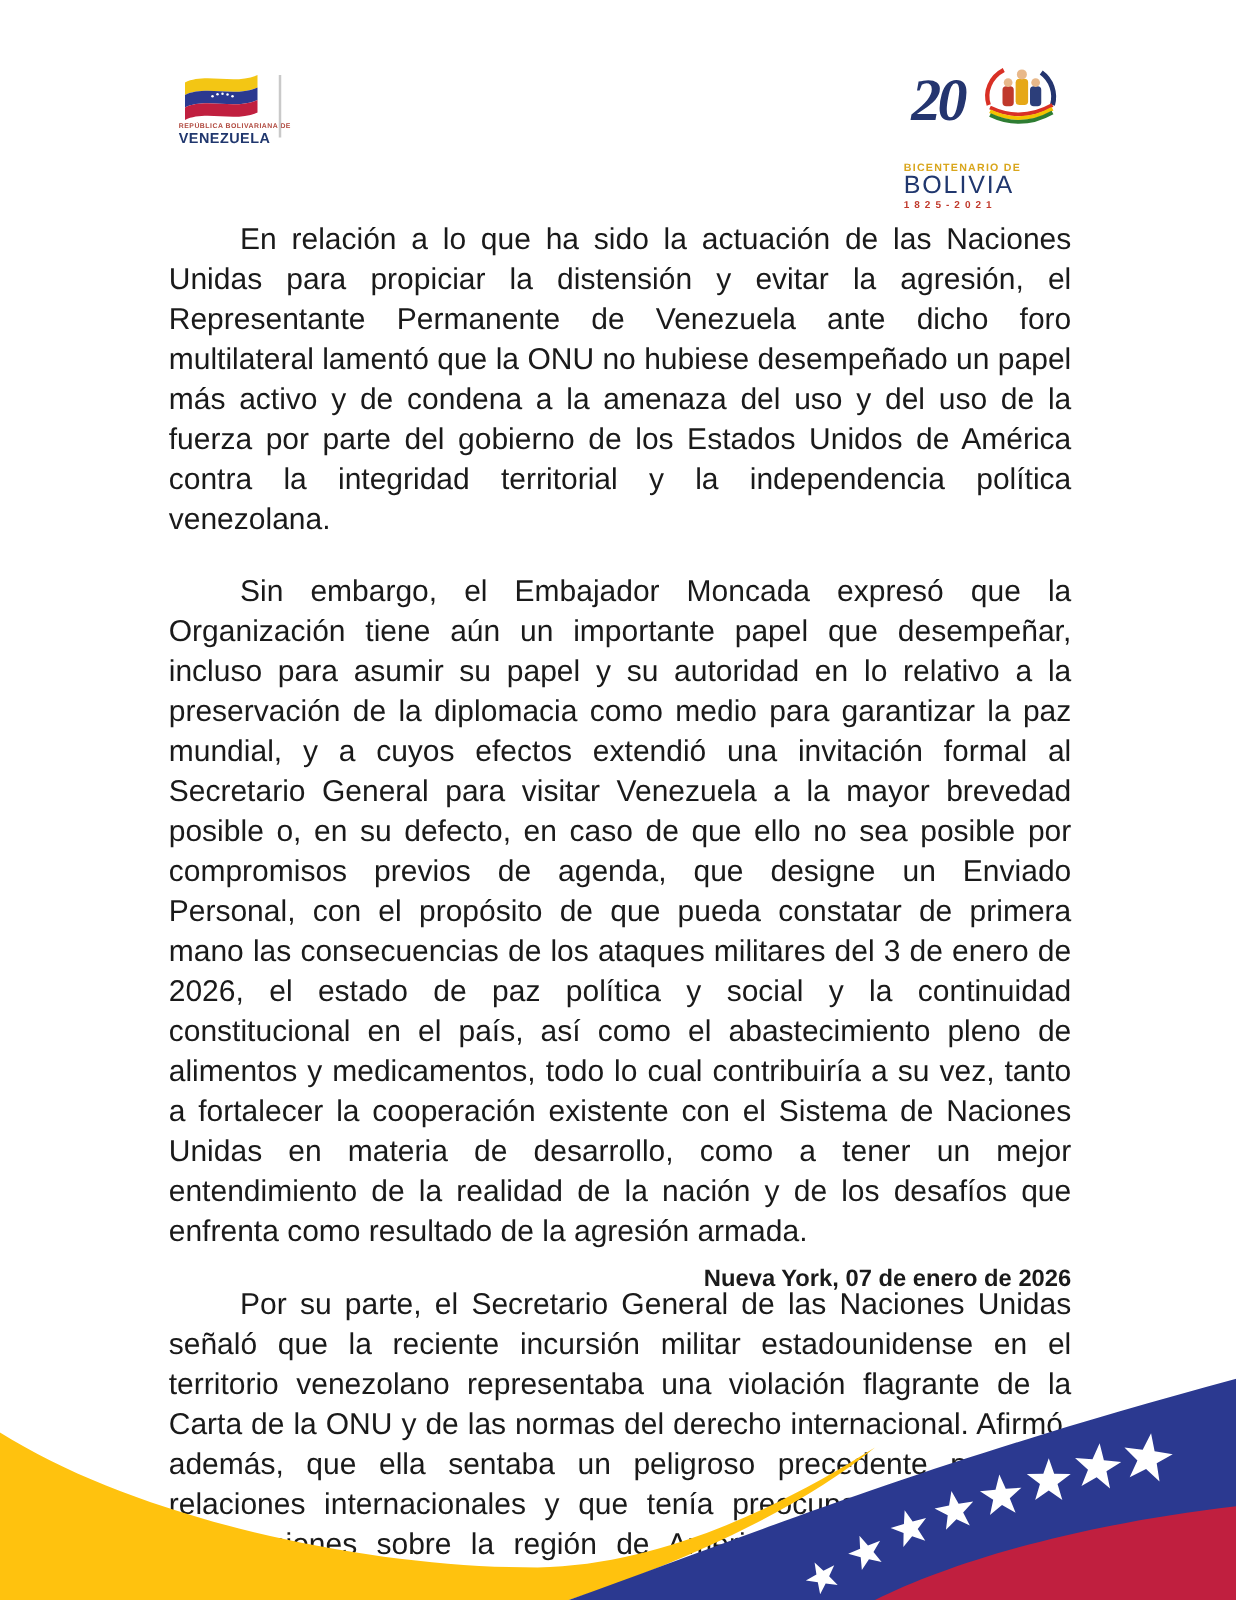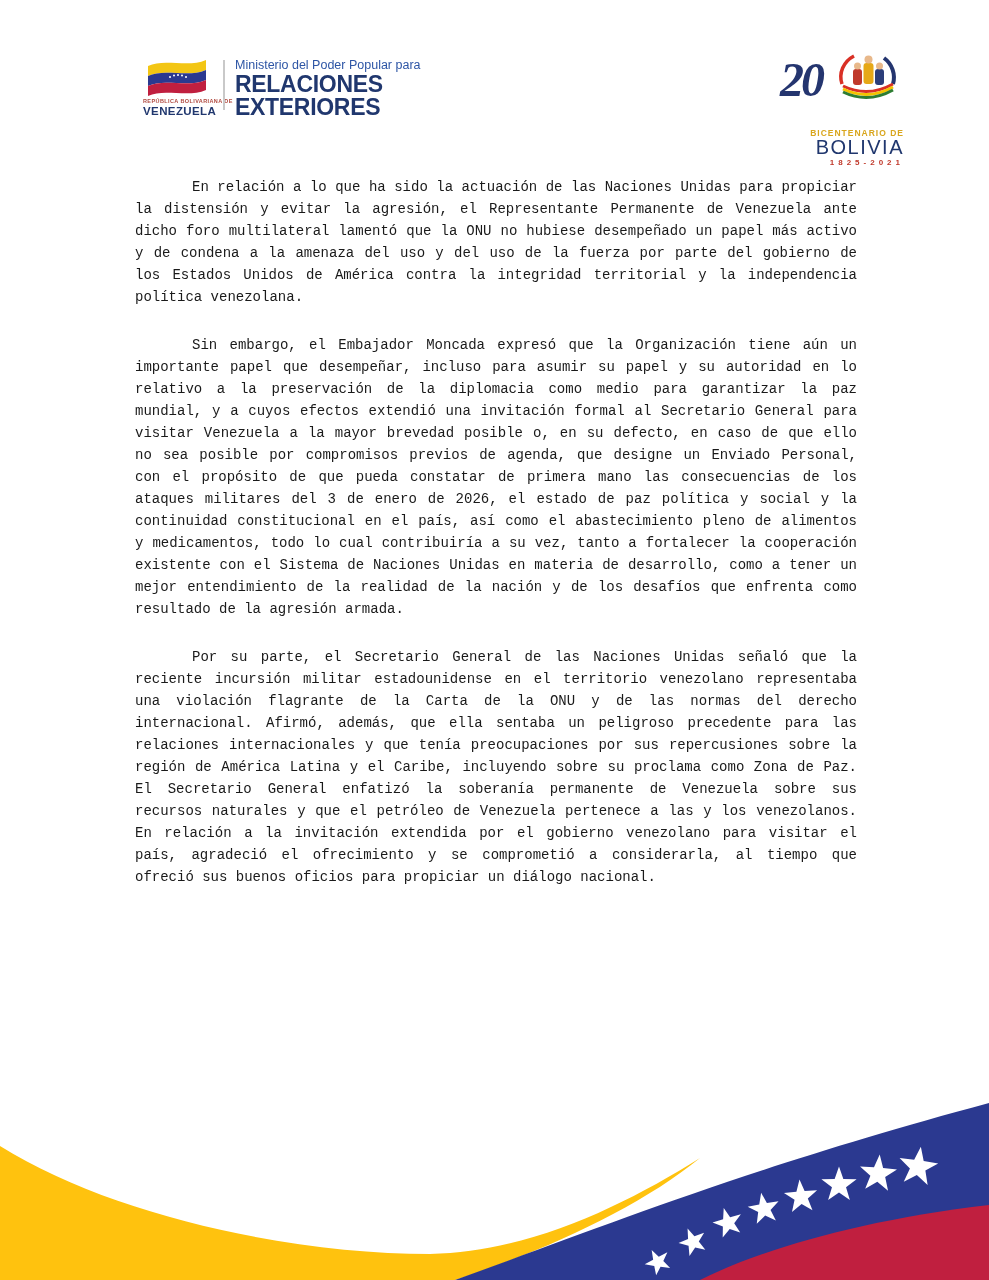--- a/index.html
+++ b/index.html
@@ -30,39 +30,39 @@
   .ministry-line {
     font-size:12.5px; color:var(--ministry-blue, #2d55a5); white-space:nowrap;
   }
   .ministry-title {
     font-size:23px; font-weight:bold; letter-spacing:-0.3px;
     line-height:21px; color:var(--ministry-navy, #20376e); margin-top:2px;
     white-space:nowrap;
   }
 
   
-  .header-right { position:absolute; left:768px; top:46px; width:136px; text-align:right; }
+  .header-right { position:absolute; left:723px; top:46px; width:136px; text-align:left; }
   .bolivia-caption1 {
     font-size:8.5px; font-weight:bold; letter-spacing:1px;
     color:var(--logo-gold, #d9a61d); margin-top:16px; white-space:nowrap;
   }
   .bolivia-caption2 {
     font-size:20px; font-weight:normal; letter-spacing:1.5px;
     color:var(--ministry-navy, #24356f); line-height:19px;
   }
   .bolivia-years {
     font-size:8px; font-weight:bold; letter-spacing:4px;
     color:var(--logo-red, #c0392b); margin-top:1px; white-space:nowrap;
   }
 
   
   .content { position:absolute; left:135px; top:176px; width:722px; }
   .content p {
-    font-size:14px; line-height:22px; text-align:justify;
-    text-indent:57px; margin-bottom:26px; color:var(--text-black, #1a1a1a);font-family:Liberation Mono, monospace;
+    font-size:24px; line-height:32px; text-align:justify;
+    text-indent:57px; margin-bottom:26px; color:var(--text-black, #1a1a1a);
   }
   .dateline {
     position:absolute; left:135px; top:1013px; width:722px;
     text-align:right; font-size:19px; font-weight:bold;
     color:var(--text-black, #1a1a1a);
   }
 
   
   .footer-address {
     position:absolute; left:100px; top:1094px; width:720px;
@@ -92,25 +92,20 @@
             <circle cx="28" cy="19.4" r="1"></circle>
           <circle cx="32" cy="19" r="1"></circle>
             <circle cx="36" cy="19.6" r="1"></circle>
           <circle cx="40" cy="21" r="1"></circle>
         </g>
       </svg>
       <div class="country-small">REPÚBLICA BOLIVARIANA DE</div>
       <div class="country-name">VENEZUELA</div>
     </div>
     <div class="header-divider"></div>
-    <div class="ministry-text">
-      <div class="ministry-line">Ministerio del Poder Popular para</div>
-      <div class="ministry-title">RELACIONES</div>
-      <div class="ministry-title">EXTERIORES</div>
-    </div>
   </div>
 
   <div class="header-right">
     <svg width="130" height="62" viewBox="0 0 130 62">
       <text x="6" y="50" font-family="Liberation Serif, serif" font-style="italic" font-weight="bold" font-size="48" letter-spacing="-3" fill="#24356f">20</text>
       <g transform="translate(94,30)">
         <path d="M-26,8 A26,24 0 0 1 -14,-20" stroke="#d93025" stroke-width="3.5" fill="none"></path>
         <path d="M16,-18 A24,24 0 0 1 25,8" stroke="#24356f" stroke-width="4" fill="none"></path>
         <rect x="-15" y="-7" width="9" height="16" rx="3" fill="#c0392b"></rect>
         <circle cx="-10.5" cy="-10" r="3.5" fill="#e8b88a"></circle>
@@ -127,20 +122,21 @@
     <div class="bolivia-caption2">BOLIVIA</div>
     <div class="bolivia-years">1825-2021</div>
   </div>
 
   <div class="content">
     <p>En relación a lo que ha sido la actuación de las Naciones Unidas para propiciar la distensión y evitar la agresión, el Representante Permanente de Venezuela ante dicho foro multilateral lamentó que la ONU no hubiese desempeñado un papel más activo y de condena a la amenaza del uso y del uso de la fuerza por parte del gobierno de los Estados Unidos de América contra la integridad territorial y la independencia política venezolana.</p>
     <p>Sin embargo, el Embajador Moncada expresó que la Organización tiene aún un importante papel que desempeñar, incluso para asumir su papel y su autoridad en lo relativo a la preservación de la diplomacia como medio para garantizar la paz mundial, y a cuyos efectos extendió una invitación formal al Secretario General para visitar Venezuela a la mayor brevedad posible o, en su defecto, en caso de que ello no sea posible por compromisos previos de agenda, que designe un Enviado Personal, con el propósito de que pueda constatar de primera mano las consecuencias de los ataques militares del 3 de enero de 2026, el estado de paz política y social y la continuidad constitucional en el país, así como el abastecimiento pleno de alimentos y medicamentos, todo lo cual contribuiría a su vez, tanto a fortalecer la cooperación existente con el Sistema de Naciones Unidas en materia de desarrollo, como a tener un mejor entendimiento de la realidad de la nación y de los desafíos que enfrenta como resultado de la agresión armada.</p>
     <p>Por su parte, el Secretario General de las Naciones Unidas señaló que la reciente incursión militar estadounidense en el territorio venezolano representaba una violación flagrante de la Carta de la ONU y de las normas del derecho internacional. Afirmó, además, que ella sentaba un peligroso precedente para las relaciones internacionales y que tenía preocupaciones por sus repercusiones sobre la región de América Latina y el Caribe, incluyendo sobre su proclama como Zona de Paz. El Secretario General enfatizó la soberanía permanente de Venezuela sobre sus recursos naturales y que el petróleo de Venezuela pertenece a las y los venezolanos. En relación a la invitación extendida por el gobierno venezolano para visitar el país, agradeció el ofrecimiento y se comprometió a considerarla, al tiempo que ofreció sus buenos oficios para propiciar un diálogo nacional.</p>
   </div>
 
+  <div class="dateline">Nueva York, 07 de enero de 2026</div>
 
   <div class="footer-address">
   </div>
 
   <svg class="flag-decoration" viewBox="0 0 989 210" preserveAspectRatio="none">
     <defs>
       <path id="star" d="M0,-10 L2.35,-3.24 L9.51,-3.09 L3.8,1.24 L5.88,8.09 L0,4 L-5.88,8.09 L-3.8,1.24 L-9.51,-3.09 L-2.35,-3.24 Z"></path>
     </defs>
 
     <path d="M0,76 C110,145 290,184 430,184 C530,182 625,135 700,88

